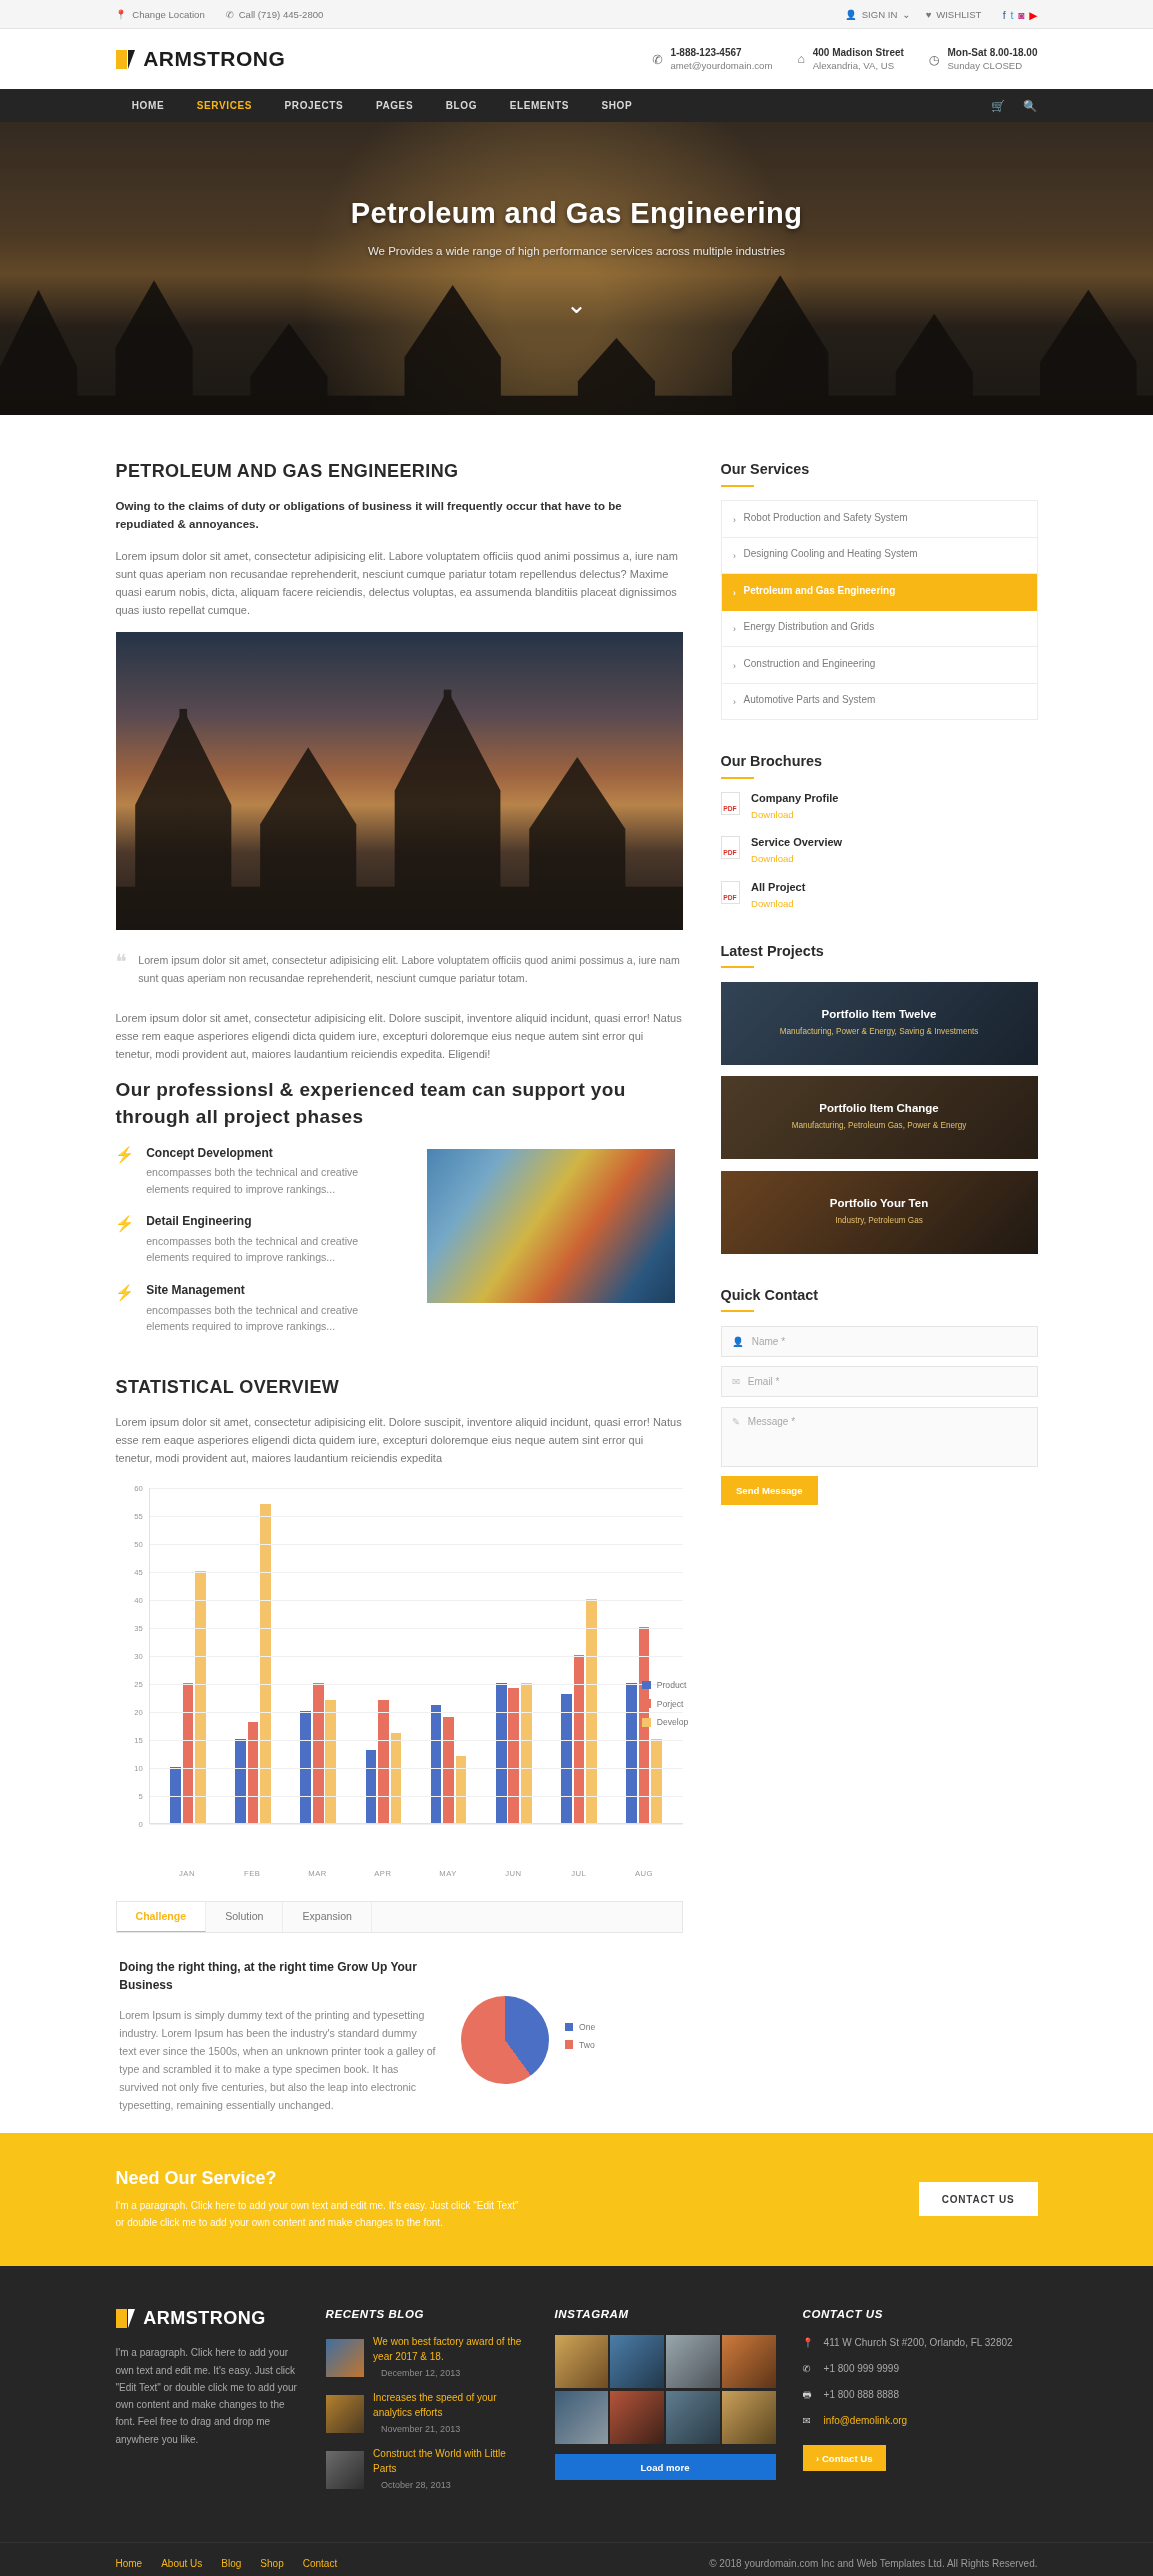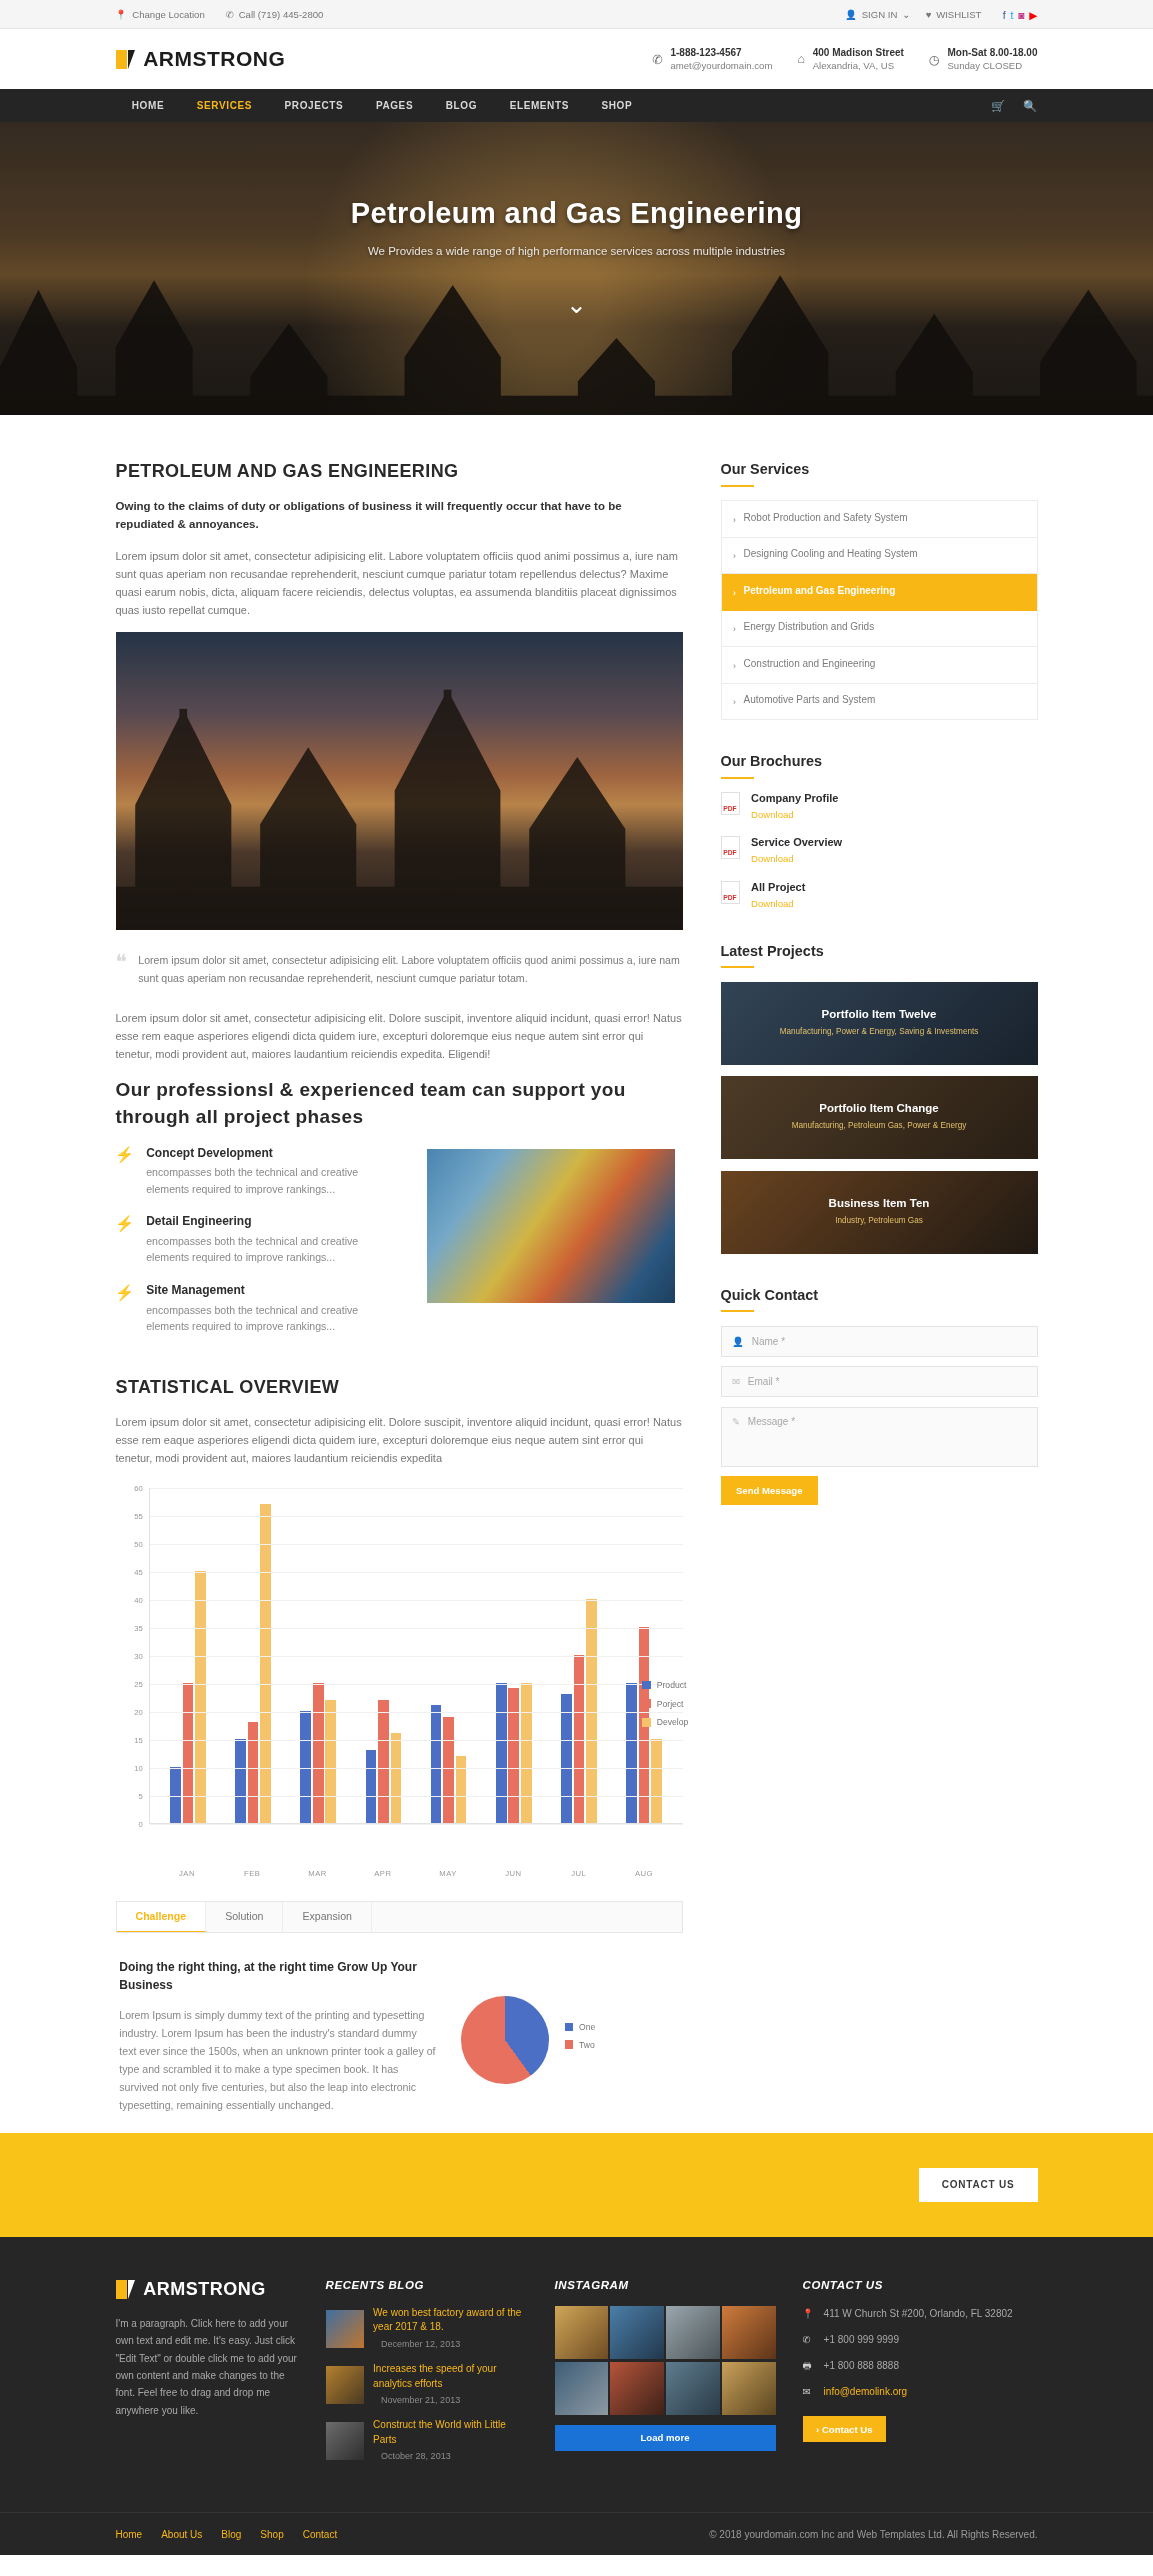--- a/index.html
+++ b/index.html
@@ -670,21 +670,21 @@
         <div class="side-rule"></div>
         <div class="proj p1">
           <h4>Portfolio Item Twelve</h4>
           <span>Manufacturing, Power &amp; Energy, Saving &amp; Investments</span>
         </div>
         <div class="proj p2">
           <h4>Portfolio Item Change</h4>
           <span>Manufacturing, Petroleum Gas, Power &amp; Energy</span>
         </div>
         <div class="proj p3">
-          <h4>Business Item Ten</h4>
+          <h4>Portfolio Your Ten</h4>
           <span>Industry, Petroleum Gas</span>
         </div>
       </div>
 
       <div class="side-block">
         <div class="side-title">Quick Contact</div>
         <div class="side-rule"></div>
         <div class="field">
           <span class="fi">👤</span>
           <span>Name *</span>
@@ -699,20 +699,25 @@
         </div>
         <button class="btn-send">Send Message</button>
       </div>
 
     </div>
   </div>
 </div>
 
 <div class="cta">
   <div class="inner">
+    <div>
+      <h3>Need Our Service?</h3>
+      <p>I'm a paragraph. Click here to add your own text and edit me. It's easy. Just click "Edit Text"</p>
+      <p>or double click me to add your own content and make changes to the font.</p>
+    </div>
     <button class="cta-btn">CONTACT US</button>
   </div>
 </div>
 
 <div class="footer">
   <div class="inner">
     <div class="fcol1">
       <div class="f-logo">
         <span class="logo-mark"></span>
         <span class="logo-text">ARMSTRONG</span>

